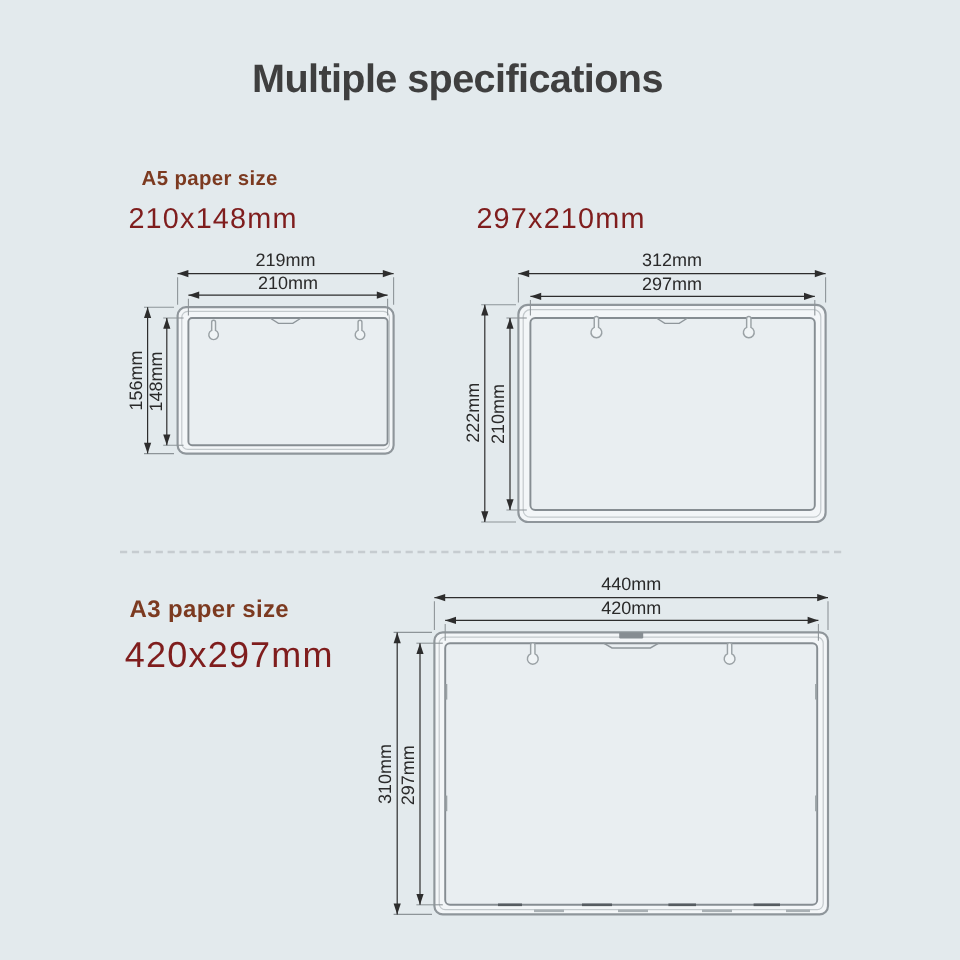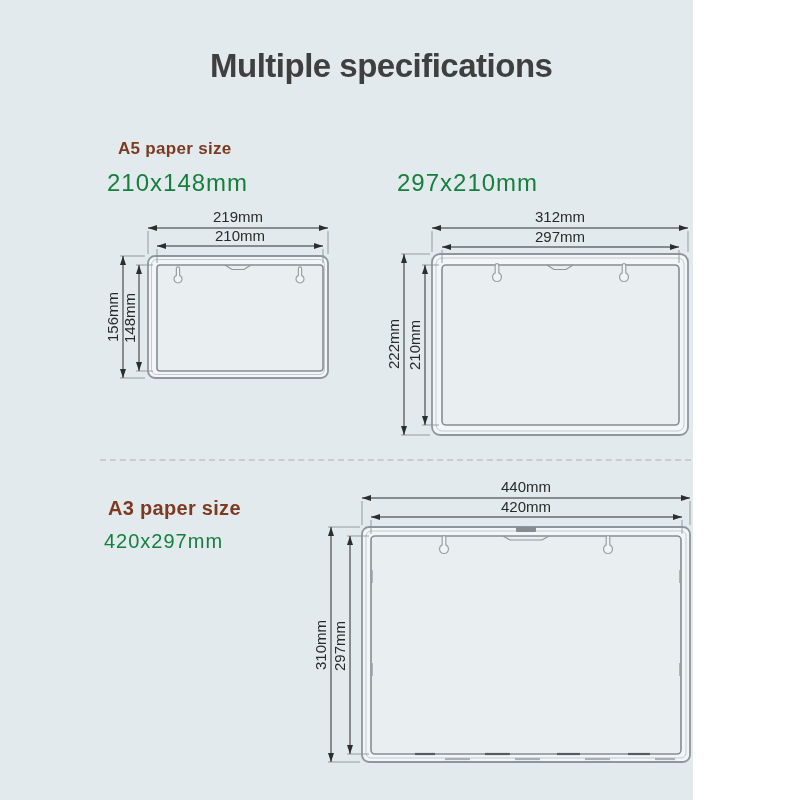--- a/index.html
+++ b/index.html
@@ -1,40 +1,40 @@
 <!DOCTYPE html>
 <html><head>
 <meta charset="utf-8">
 <style>
   html,body { margin:0; padding:0; }
   #canvas {
-    position:relative; width:693px; height:800px;
+    position:relative; width:800px; height:800px;
     background:#e3eaed; overflow:hidden;
     font-family:"Liberation Sans","DejaVu Sans",sans-serif;
   }
   .page-title {
     position:absolute; left:210px; top:47px;
     font-size:33px; font-weight:bold; color:#3f3f3f;
     line-height:37px; letter-spacing:-0.5px;
   }
   .title-line2 { margin-left:13px; }
   .paper-heading {
     position:absolute; font-weight:bold; color:#7c3a20;
     font-size:17px; letter-spacing:0.3px; white-space:nowrap;
   }
   .paper-heading.a5 { left:118px; top:139px; }
   .paper-heading.a4 { left:405px; top:139px; }
   .paper-heading.a3 { left:108px; top:497px; font-size:20px; }
   .paper-size {
-    position:absolute; color:#15803d; font-size:24px;
+    position:absolute; color:#7f1d1d; font-size:24px;
     letter-spacing:1px; white-space:nowrap;
   }
   .paper-size.a5 { left:107px; top:169px; }
   .paper-size.a4 { left:397px; top:169px; }
-  .paper-size.a3 { left:104px; top:530px; font-size:20px; }
+  .paper-size.a3 { left:104px; top:530px; font-size:30px; }
   .divider {
     position:absolute; left:100px; top:459px; width:601px; height:0;
     border-top:2px dashed #c6ccd0;
   }
   .diagram { position:absolute; }
   .diagram.a5 { left:95px;  top:203px; }
   .diagram.a4 { left:385px; top:198px; }
   .diagram.a3 { left:305px; top:465px; }
 
   .dim  { stroke:#2d2d2d; stroke-width:1; }

